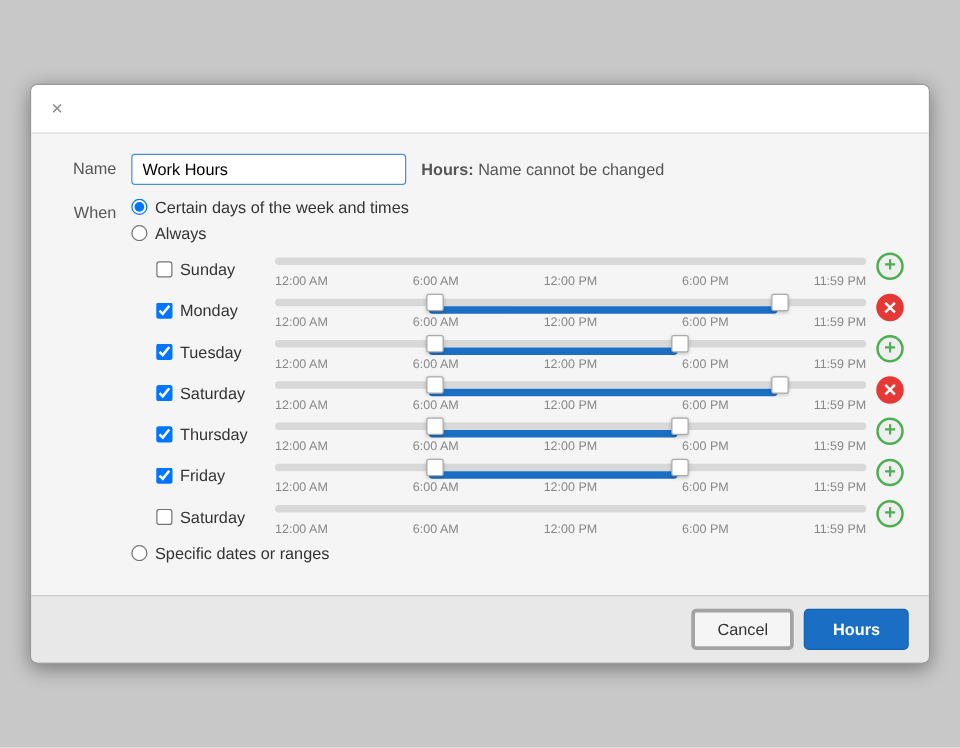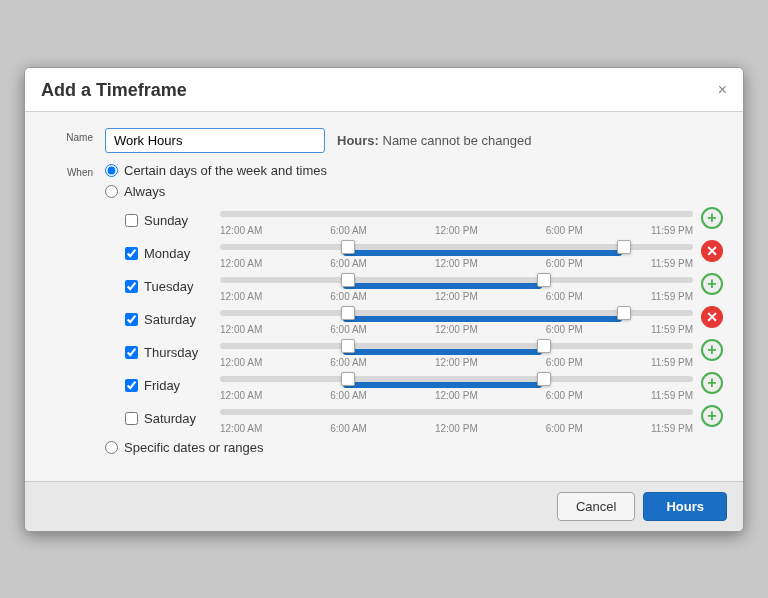--- a/index.html
+++ b/index.html
@@ -50,21 +50,21 @@
       display: flex;
       align-items: flex-start;
       margin-bottom: 10px;
     }
     .form-label {
       width: 60px;
       text-align: right;
       padding-right: 12px;
       padding-top: 4px;
       color: #555;
-      font-size: 10px;
+      font-size: 13px;
       flex-shrink: 0;
     }
     .form-content {
       flex: 1;
     }
     .name-input {
       border: 1px solid #4a90d9;
       border-radius: 3px;
       padding: 4px 8px;
       font-size: 13px;
@@ -198,21 +198,21 @@
     .dialog-footer {
       background: #e8e8e8;
       border-top: 1px solid #ccc;
       padding: 10px 16px;
       display: flex;
       justify-content: flex-end;
       gap: 8px;
     }
     .cancel-btn {
       background: #f5f5f5;
-      border: 1px solid #a3a3a3;
+      border: 3px solid #a3a3a3;
       border-radius: 4px;
       padding: 6px 18px;
       font-size: 13px;
       cursor: pointer;
       color: #333;
     }
     .save-btn {
       background: #1a6fc4;
       border: 1px solid #1560aa;
       border-radius: 4px;
@@ -222,21 +222,20 @@
       color: #fff;
       font-weight: bold;
     }
   </style>
 </head>
 <body>
 
 <div class="dialog">
 
   <div class="dialog-header">
-    <span class="dialog-title">Add a Timeframe</span>
     <button class="close-btn">×</button>
   </div>
 
   <div class="dialog-body">
 
     <div class="form-row">
       <div class="form-label">Name</div>
       <div class="form-content" style="display:flex;align-items:center;">
         <input class="name-input" type="text" value="Work Hours" style="">
         <span style="margin-left:12px; font-size:13px; color:#555;">

